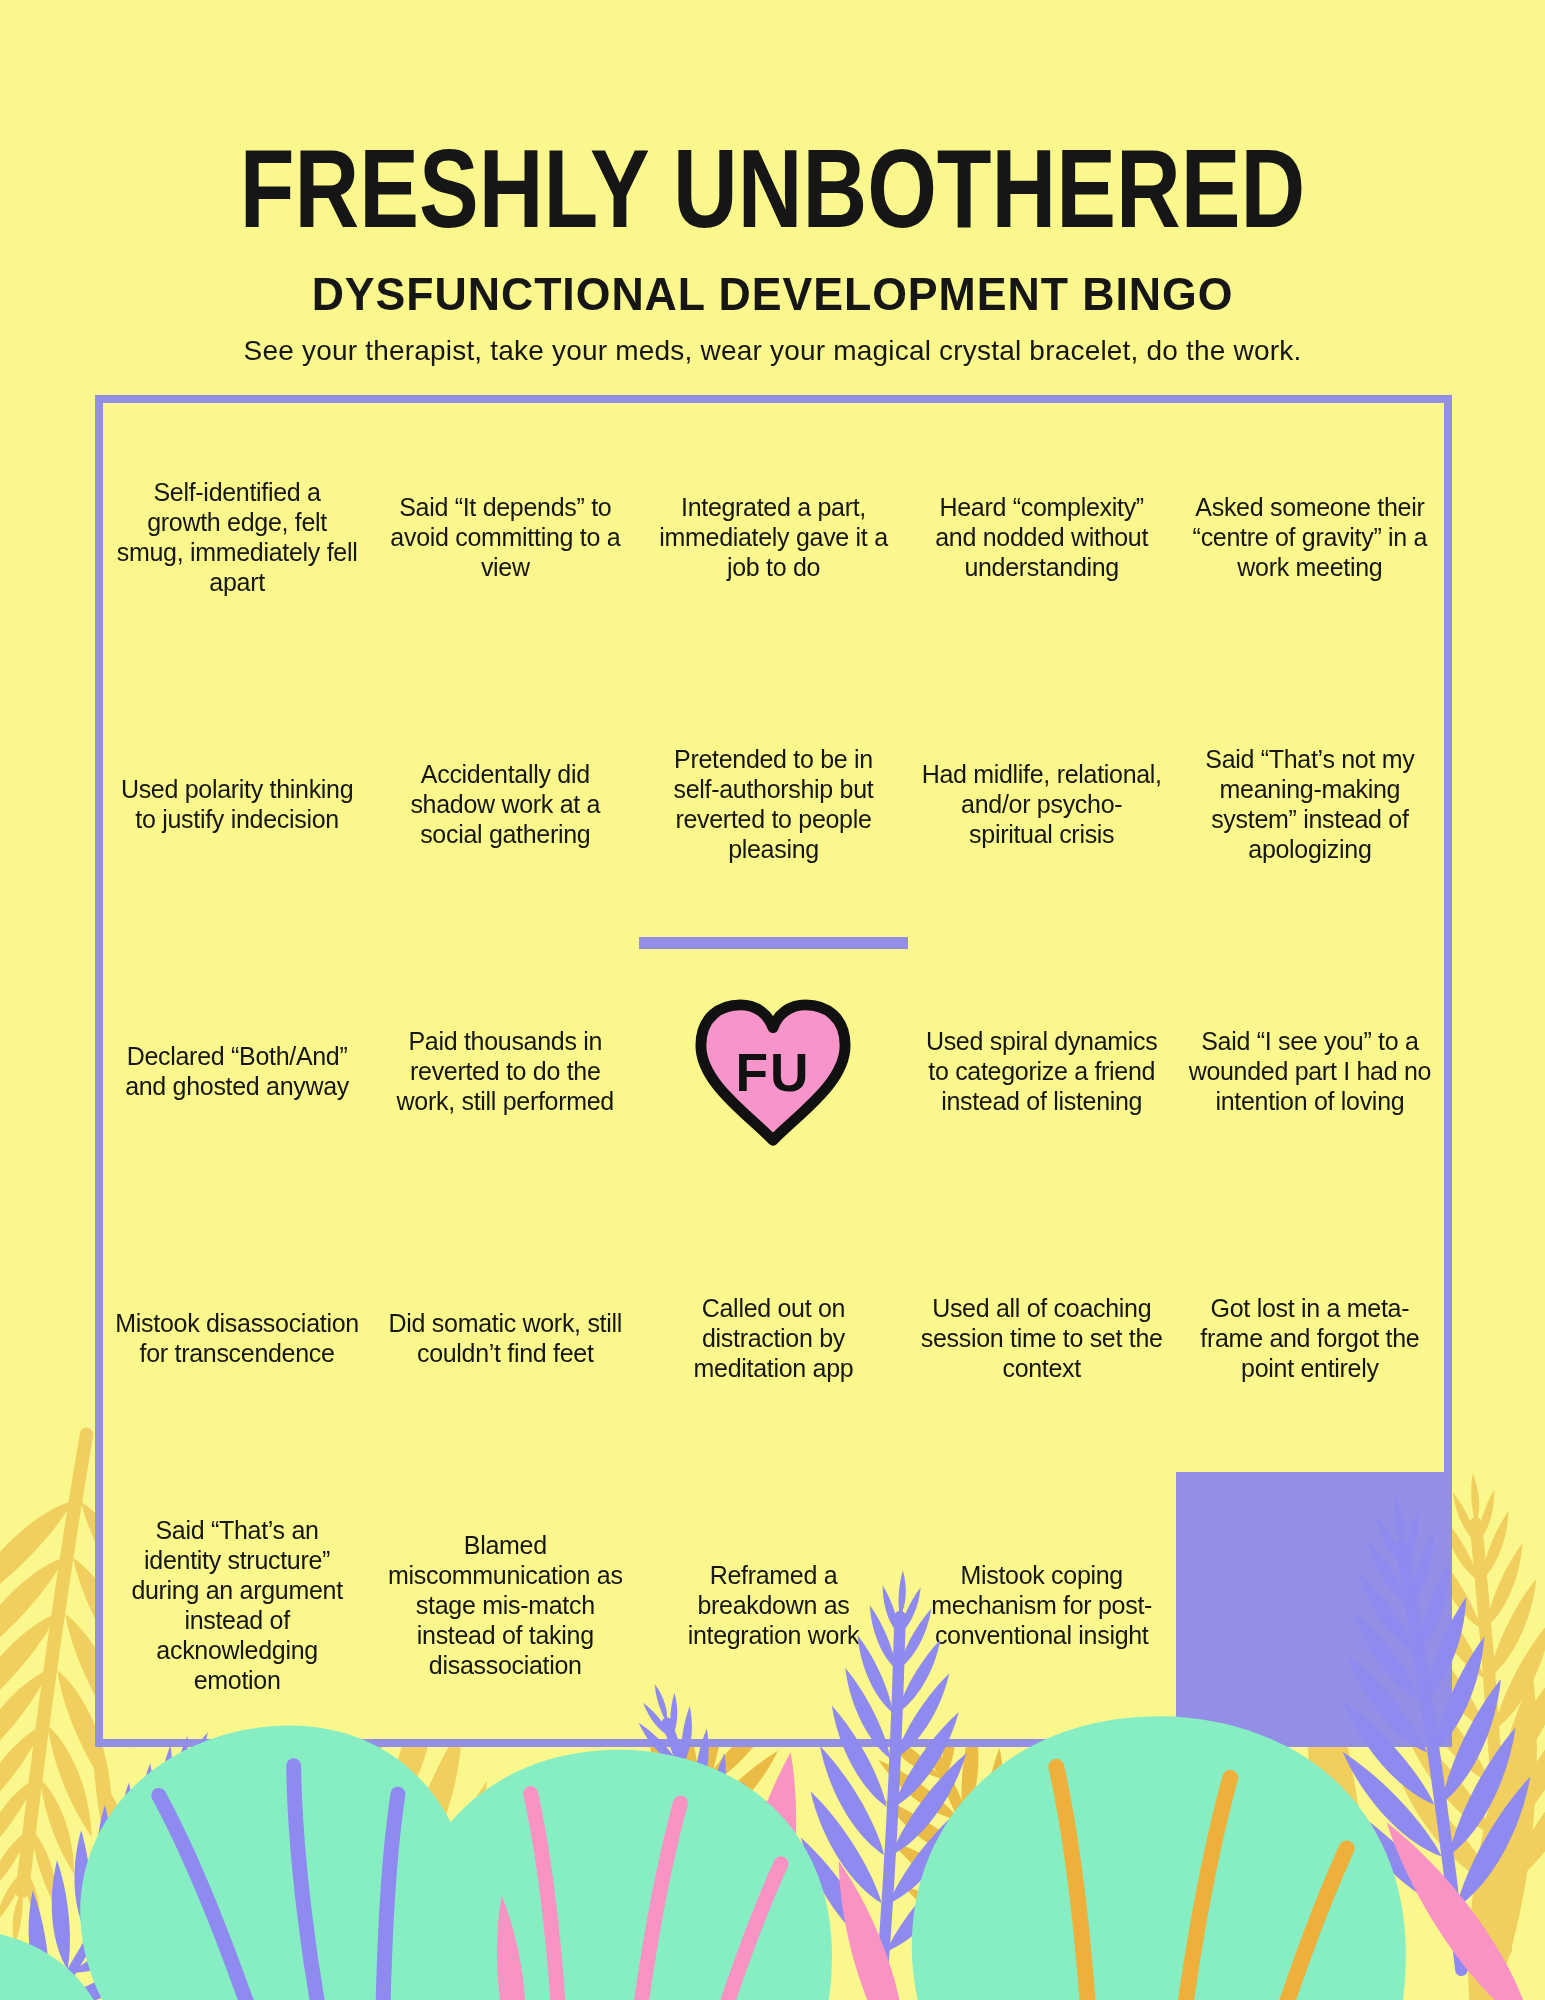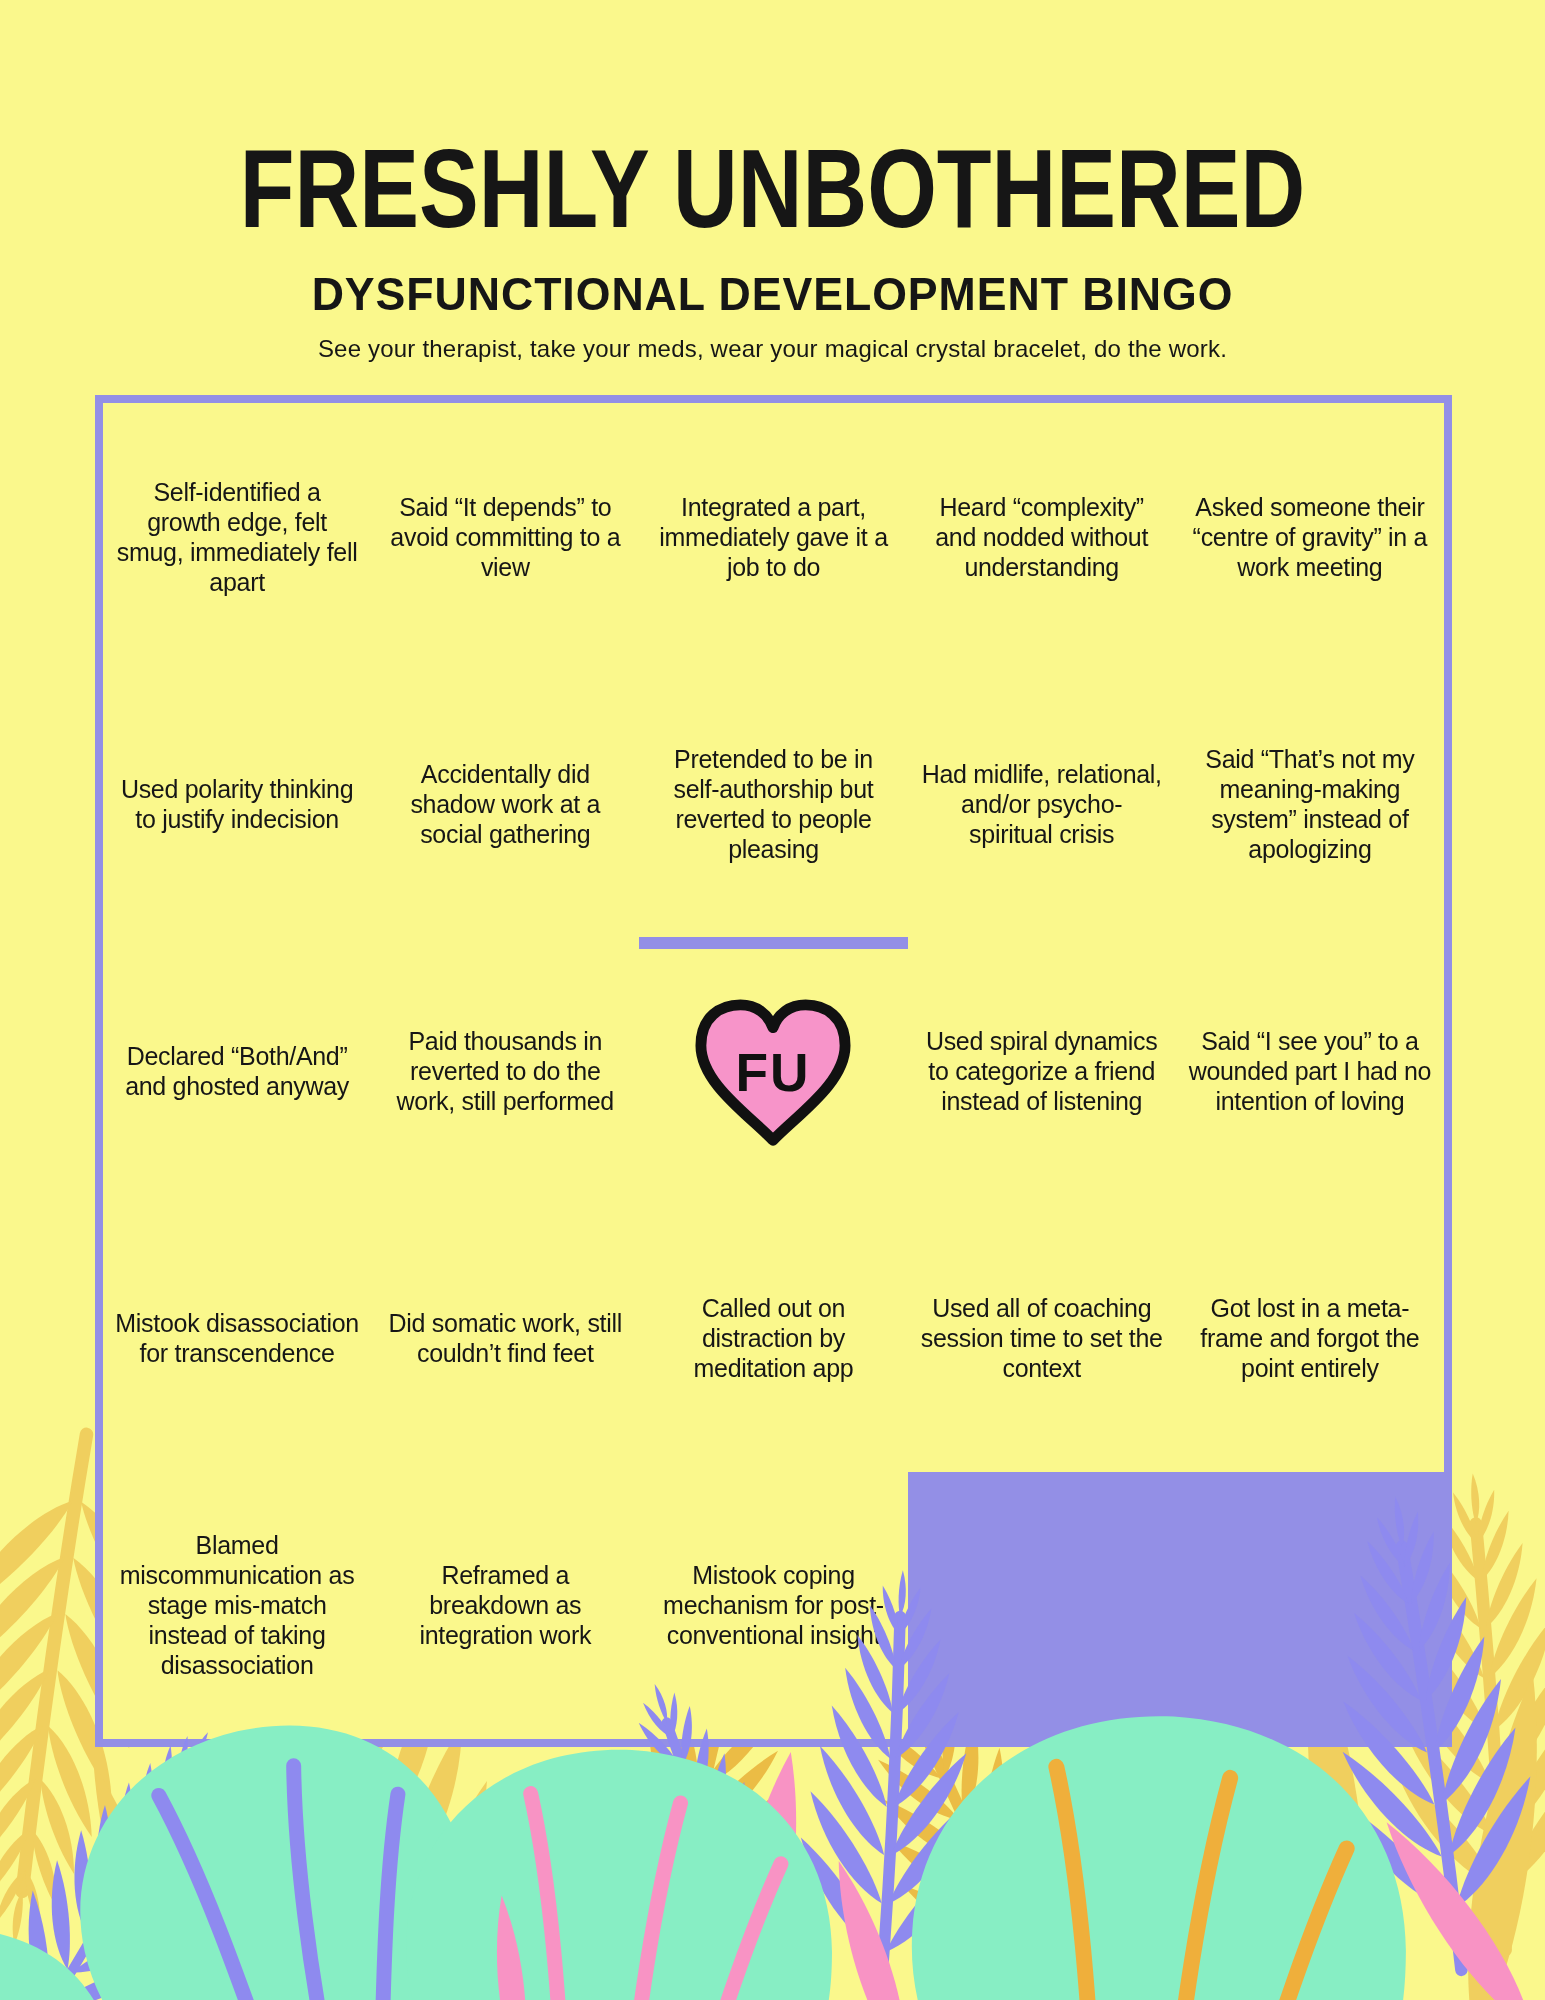--- a/index.html
+++ b/index.html
@@ -10,21 +10,21 @@
   }
   .header{position:absolute;top:88px;left:0;width:100%;text-align:center;z-index:4;margin-top:42px;}
   .title{
     display:block;font-size:112px;font-weight:800;line-height:1.05;white-space:nowrap;
     transform:scaleX(0.8);transform-origin:50% 50%;letter-spacing:0;
   }
   .subtitle{
     display:block;margin-top:18px;font-size:47px;font-weight:800;letter-spacing:1px;
     transform:scaleX(0.95);transform-origin:50% 50%;white-space:nowrap;
   }
-  .tagline{display:block;margin-top:14px;font-size:24px;letter-spacing:0.2px;white-space:nowrap;}
+  .tagline{display:block;margin-top:14px;font-size:28px;letter-spacing:0.2px;white-space:nowrap;}
   .grid{
     position:absolute;left:95px;top:395px;width:1341px;height:1336px;
     background:#938FE6;border:8px solid #938FE6;
     display:grid;grid-template-columns:repeat(5,1fr);grid-template-rows:repeat(5,1fr);
     z-index:2;
   }
   .cell{
     background:#FAF88C;display:flex;align-items:center;justify-content:center;
     text-align:center;padding:8px 12px;font-size:25px;line-height:1.2;letter-spacing:-0.3px;
   }
@@ -143,20 +143,23 @@
       <span>Called out on distraction by meditation app</span>
     </div>
   <div class="cell">
       <span>Used all of coaching session time to set the context</span>
     </div>
   <div class="cell">
       <span>Got lost in a meta-frame and forgot the point entirely</span>
     </div>
 
   <div class="cell">
+      <span>Said “That’s an identity structure” during an argument instead of acknowledging emotion</span>
+    </div>
+  <div class="cell">
       <span>Blamed miscommunication as stage mis-match instead of taking disassociation</span>
     </div>
   <div class="cell">
       <span>Reframed a breakdown as integration work</span>
     </div>
   <div class="cell">
       <span>Mistook coping mechanism for post-conventional insight</span>
     </div>
 </div>
 

